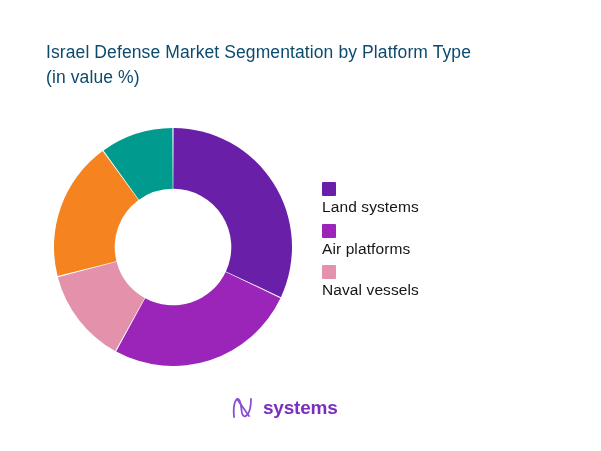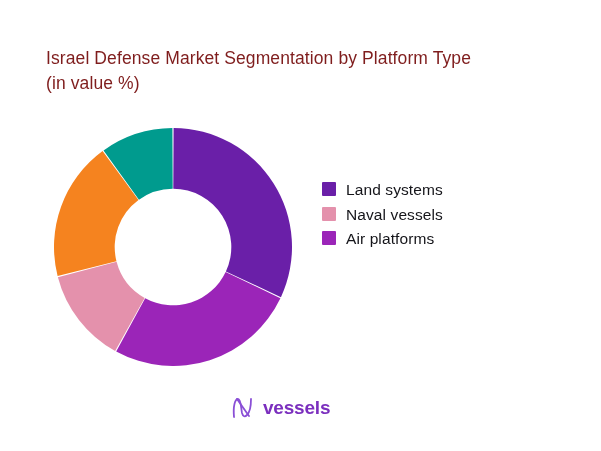--- a/index.html
+++ b/index.html
@@ -16,25 +16,25 @@
   .page {
     position: relative;
     width: 601px;
     height: 451px;
     background: #ffffff;
     box-sizing: border-box;
   }
   .chart-title {
     position: absolute;
     left: 46px;
-    top: 46px;
+    top: 40px;
     width: 520px;
     font-size: 17.5px;
     line-height: 25px;
-    color: #7f1d1d;
+    color: #0c4a6e;
     font-weight: 400;
     letter-spacing: 0.1px;
     white-space: pre-line;
   }
   .donut-wrap {
     position: absolute;
     left: 54px;
     top: 128px;
     width: 238px;
     height: 238px;
@@ -47,20 +47,21 @@
   .legend {
     position: absolute;
     left: 322px;
     top: 179px;
     width: 250px;
   }
   .legend-row {
     display: flex;
     align-items: flex-start;
     margin-bottom: 3.5px;
+    flex-direction: column;
   }
   .legend-swatch {
     width: 14px;
     height: 14px;
     flex: 0 0 14px;
     margin-top: 3px;
     margin-right: 10px;
     border-radius: 1px;
   }
   .legend-label {
@@ -108,30 +109,30 @@
         </g>
     </svg>
   </div>
 
   <div class="legend">
     <div class="legend-row">
       <span class="legend-swatch" style="background: rgb(106, 31, 168);"></span>
       <span class="legend-label">Land systems</span>
     </div>
     <div class="legend-row">
+      <span class="legend-swatch" style="background: rgb(155, 37, 184);"></span>
+      <span class="legend-label">Air platforms</span>
+    </div>
+    <div class="legend-row">
       <span class="legend-swatch" style="background: rgb(228, 145, 172);"></span>
       <span class="legend-label">Naval vessels</span>
-    </div>
-    <div class="legend-row">
-      <span class="legend-swatch" style="background: rgb(155, 37, 184);"></span>
-      <span class="legend-label">Air platforms</span>
     </div>
   </div>
 
   <div class="brand">
     <svg class="brand-mark" viewBox="0 0 26 24">
       <path d="M4 21 C3 10, 5 3, 8 3 C11 3, 11 12, 12 17 C13 21, 15 21, 17 19 C20 16, 21 9, 21 3" fill="none" stroke="#8A4FD6" stroke-width="1.8" stroke-linecap="round"></path>
       <path d="M7 3 L19 20" fill="none" stroke="#8A4FD6" stroke-width="1.8" stroke-linecap="round"></path>
     </svg>
-    <span class="brand-text">vessels</span>
+    <span class="brand-text">systems</span>
   </div>
 
 </div>
 
 </body></html>

